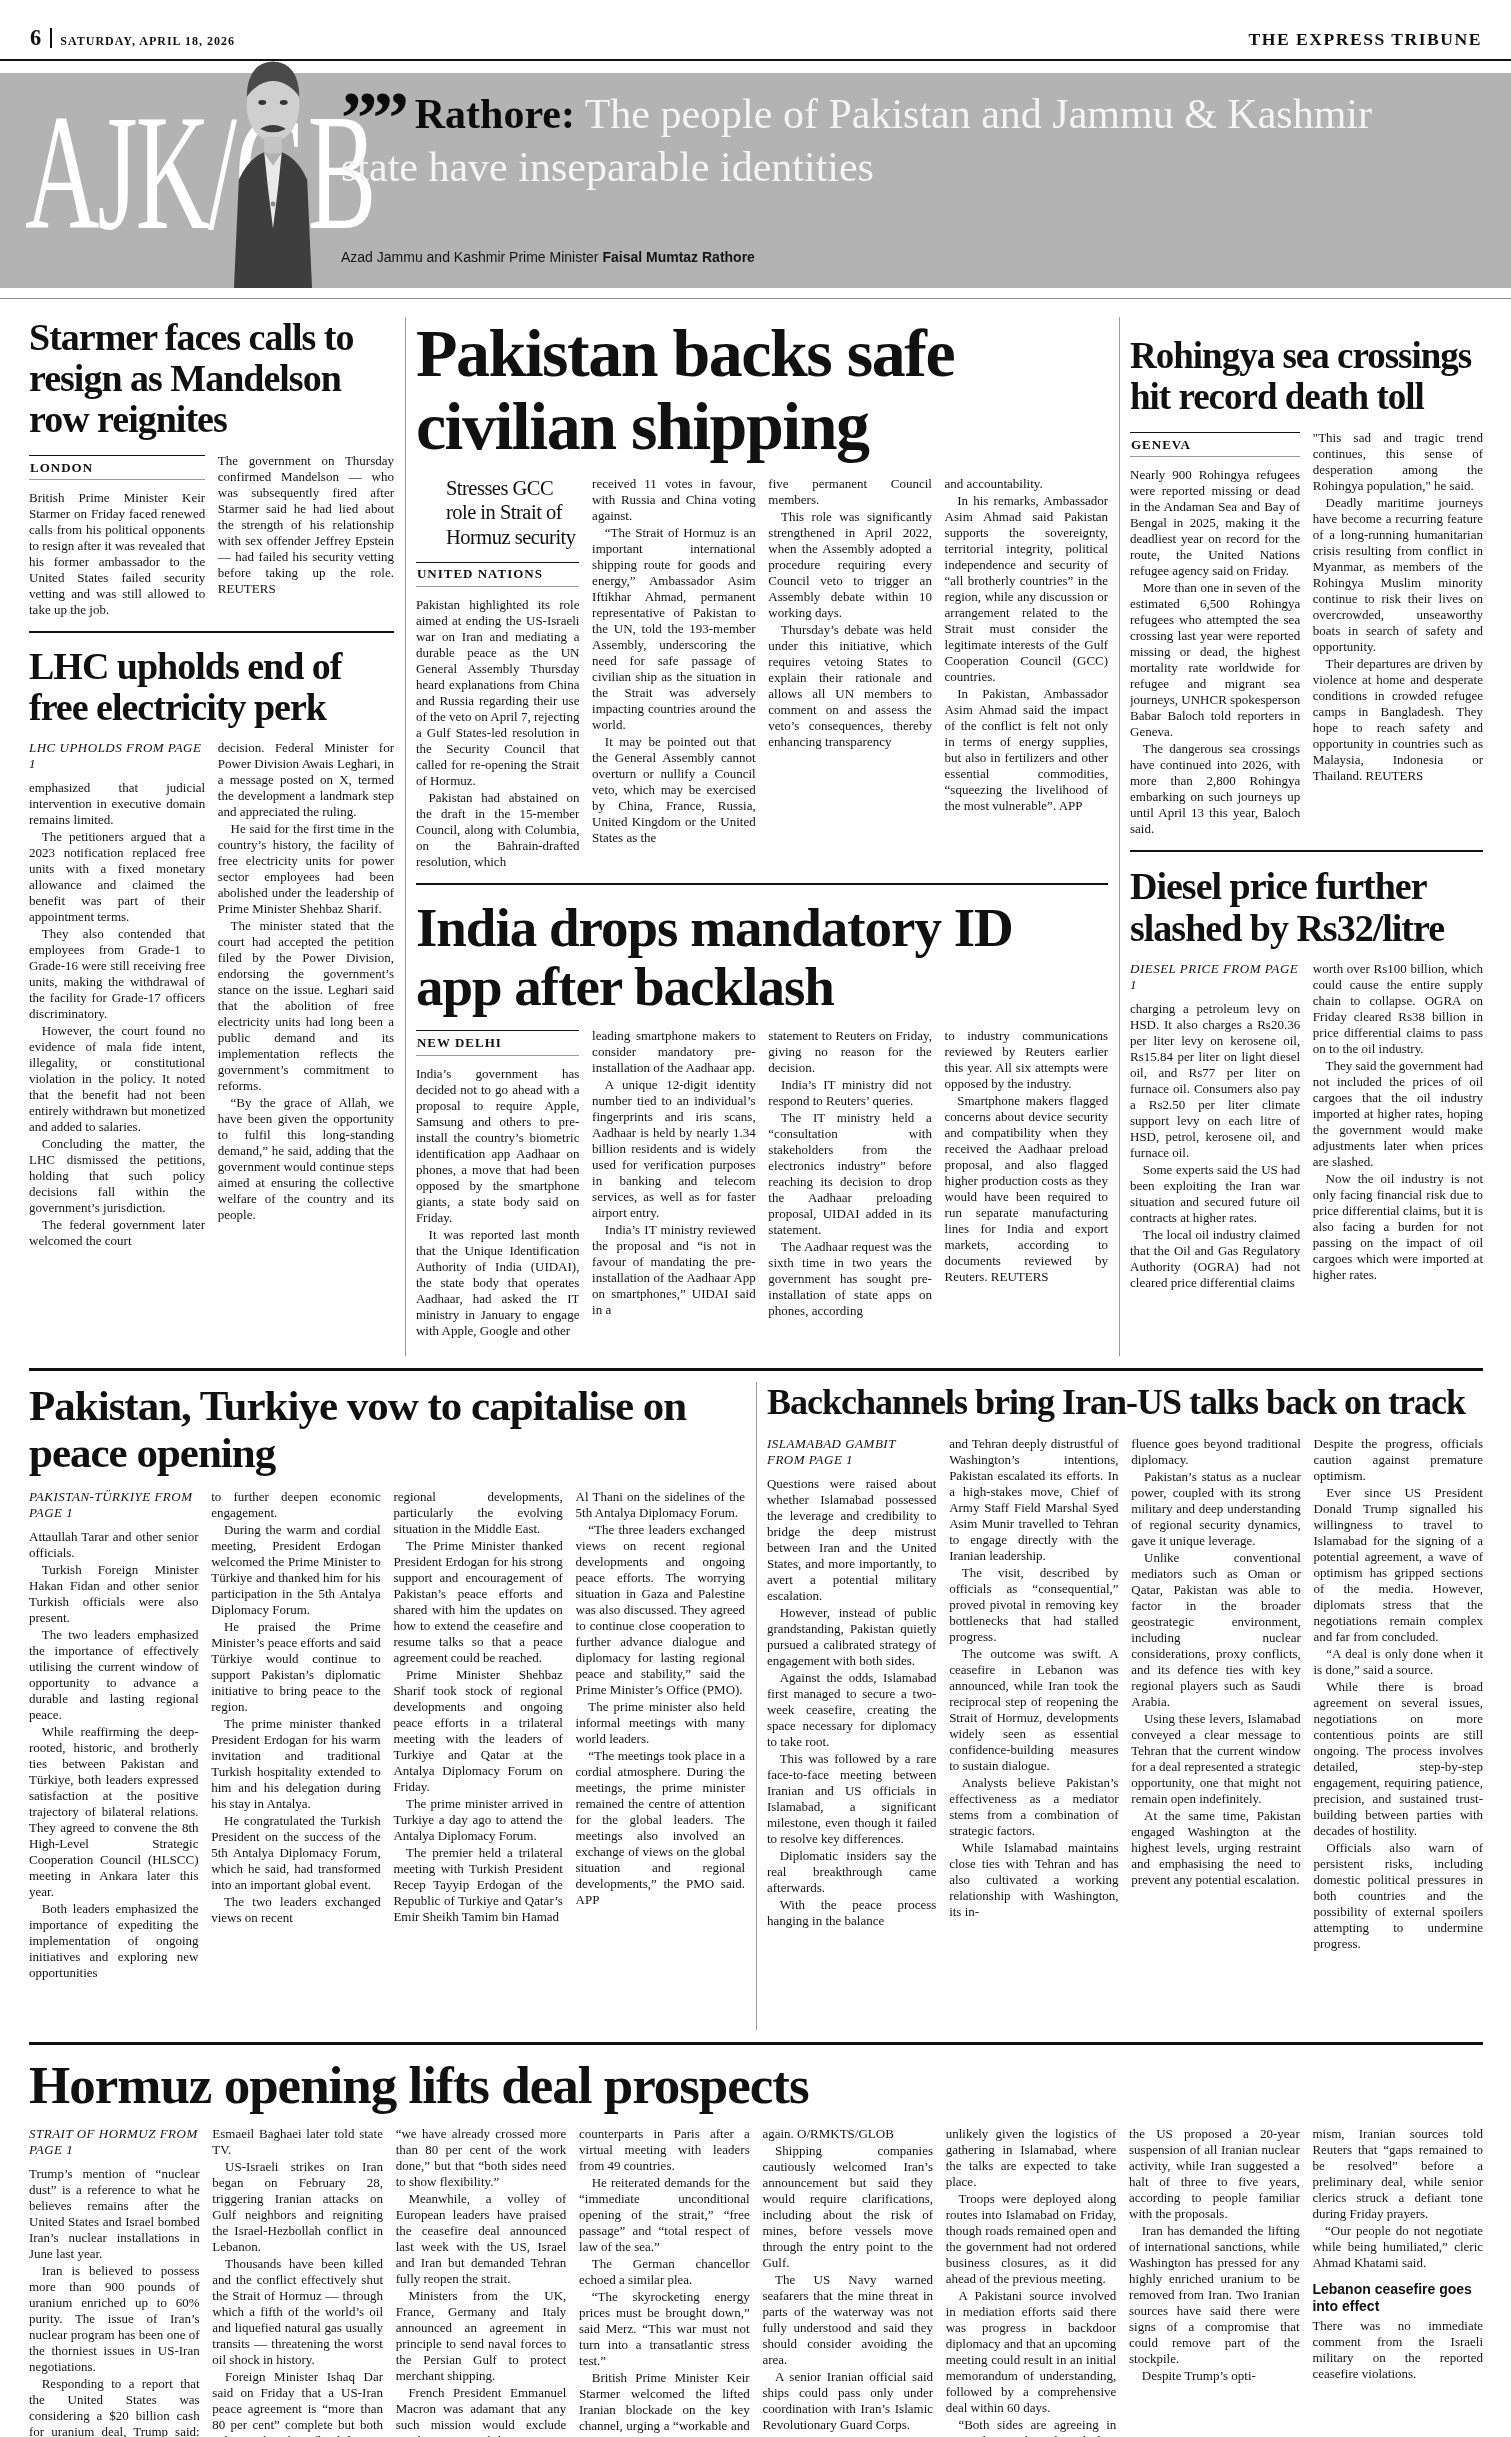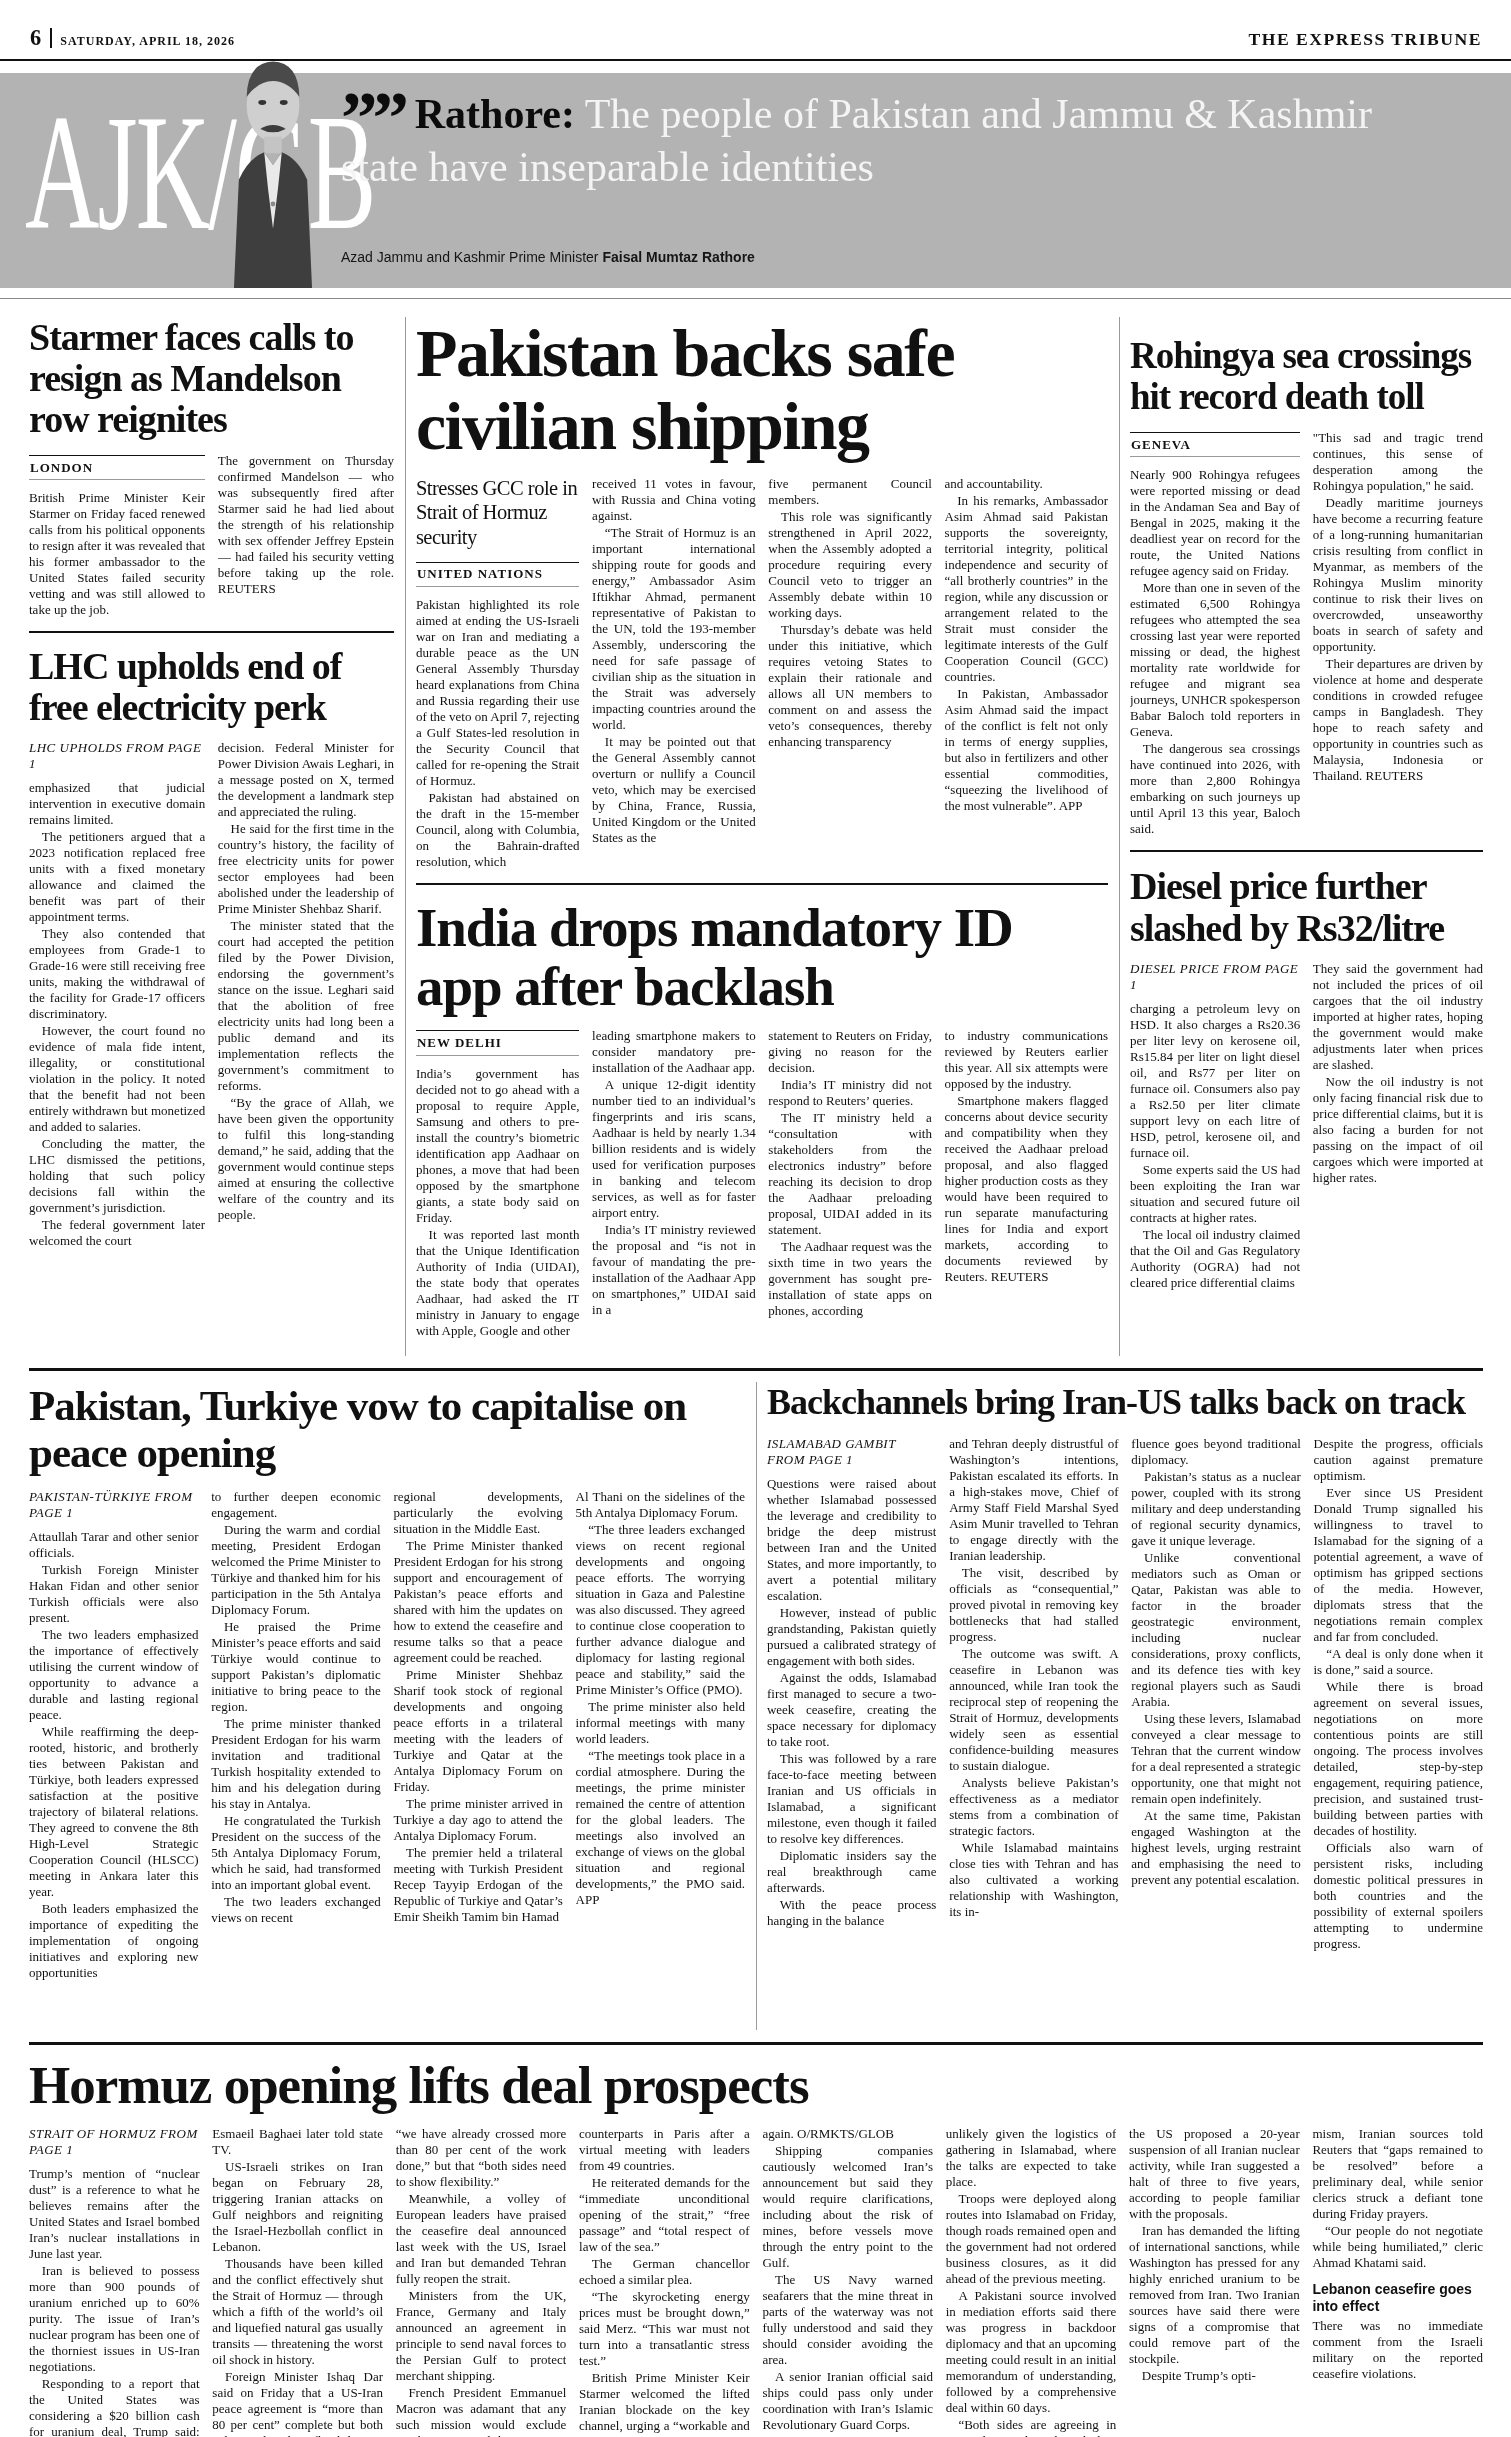--- a/index.html
+++ b/index.html
@@ -67,21 +67,21 @@
   .col .subhead + p { text-indent:0; }
   .subhead {
     font-family:"Liberation Sans", sans-serif; font-weight:bold; font-size:14px; line-height:17px;
     text-align:left; margin:9.8px 0 2.9px 0;
   }
   .dateline {
     border-top:1.5px solid #111; border-bottom:1.5px solid #9a9a9a;
     font-size:13px; font-weight:bold; letter-spacing:1px; padding:3.9px 1px; margin:2px 0 9.8px 0;
   }
   .kicker { font-size:13px; font-style:italic; letter-spacing:0.5px; margin-bottom:7.8px; text-align:left; }
-  .standfirst { font-size:20.5px; line-height:24.4px; margin-bottom:12.7px; text-align:left; letter-spacing:-0.5px; }
+  .standfirst { font-size:20.5px; line-height:24.4px; margin-bottom:12.7px; text-align:left; letter-spacing:-0.5px;margin-left:30px; }
 </style>
 </head>
 <body>
 
 <div class="page">
 
   <div class="masthead">
     <div class="m-left">
       <span class="m-pagenum">6</span>
       <span class="m-sep"></span>
@@ -275,20 +275,21 @@
             <div class="col">
               <div class="kicker">DIESEL PRICE FROM PAGE 1</div>
               <div>
                   <p>charging a petroleum levy on HSD. It also charges a Rs20.36 per liter levy on kerosene oil, Rs15.84 per liter on light diesel oil, and Rs77 per liter on furnace oil. Consumers also pay a Rs2.50 per liter climate support levy on each litre of HSD, petrol, kerosene oil, and furnace oil.</p>
                   <p>Some experts said the US had been exploiting the Iran war situation and secured future oil contracts at higher rates.</p>
                   <p>The local oil industry claimed that the Oil and Gas Regulatory Authority (OGRA) had not cleared price differential claims</p>
                 </div>
             </div>
             <div class="col">
                 <div>
+                  <p>worth over Rs100 billion, which could cause the entire supply chain to collapse. OGRA on Friday cleared Rs38 billion in price differential claims to pass on to the oil industry.</p>
                   <p>They said the government had not included the prices of oil cargoes that the oil industry imported at higher rates, hoping the government would make adjustments later when prices are slashed.</p>
                   <p>Now the oil industry is not only facing financial risk due to price differential claims, but it is also facing a burden for not passing on the impact of oil cargoes which were imported at higher rates.</p>
                 </div>
               </div>
           </div>
         </article>
       </div>
     </div>
 
     <div class="band-rule"></div>

